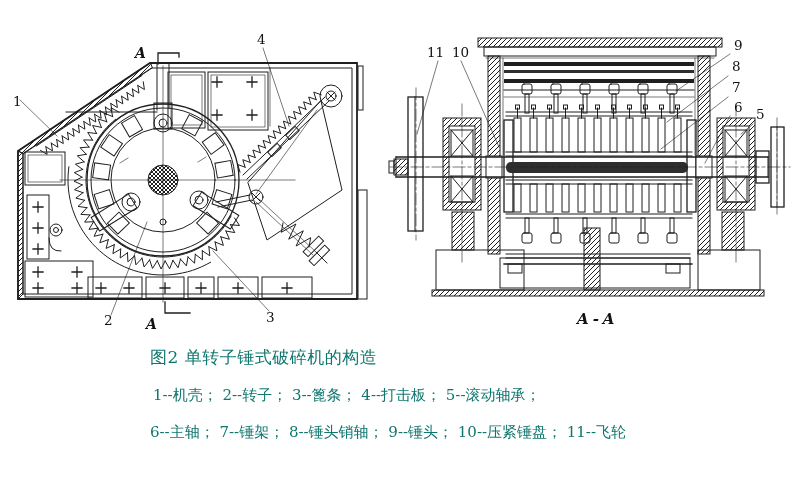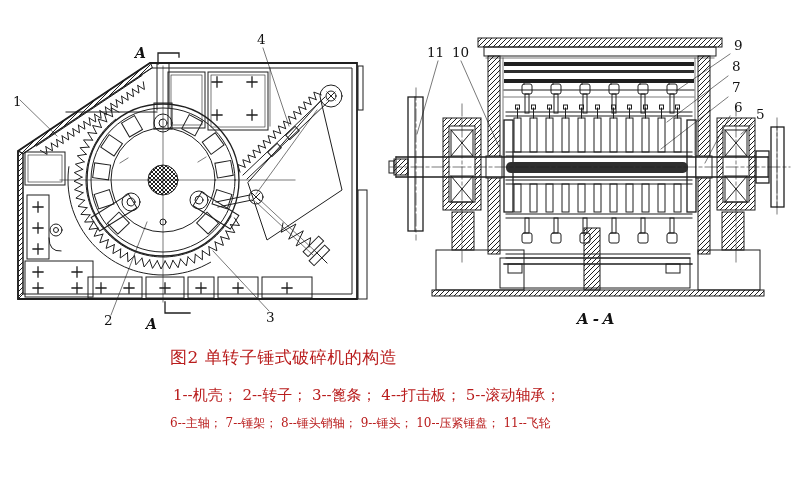--- a/index.html
+++ b/index.html
@@ -13,24 +13,24 @@
   #fig .thin{stroke-width:.6}
   #fig .cl{stroke-width:.6;stroke-dasharray:12 3 3 3}
   #fig .h{fill:url(#h1)}
   #fig .xh{fill:url(#xh)}
   #fig .w{fill:#fff}
   #fig .f{fill:#1f1f1f;stroke:none}
   #fig .f2{fill:#2e2e2e;stroke:none}
   #fig text{fill:#111;stroke:none;font:13.5px "DejaVu Serif",serif;}
   #fig text.ital{font-style:italic;font-weight:bold;font-size:14px;}
   #fig text.aa{font-style:italic;font-weight:bold;font-size:15px;letter-spacing:4px;}
-  .caption{position:absolute;left:170px;top:347px;width:600px;color:#b91c1c;}
+  .caption{position:absolute;left:150px;top:347px;width:600px;color:#0f766e;}
   .caption .title{font-size:17px;line-height:20px;letter-spacing:.5px;}
   .caption .l1{margin-top:18px;font-size:15px;line-height:20px;padding-left:3px;}
-  .caption .l2{margin-top:8px;font-size:12px;line-height:20px;}
+  .caption .l2{margin-top:17px;font-size:15px;line-height:20px;}
 </style>
 </head>
 <body>
 
 <div class="stage">
 <svg id="fig" width="800" height="345" viewBox="0 0 800 345">
   <defs>
     <pattern id="h1" patternUnits="userSpaceOnUse" width="5" height="5">
       <path d="M0,5L5,0" stroke="#2a2a2a" stroke-width=".8"></path>
     </pattern>

